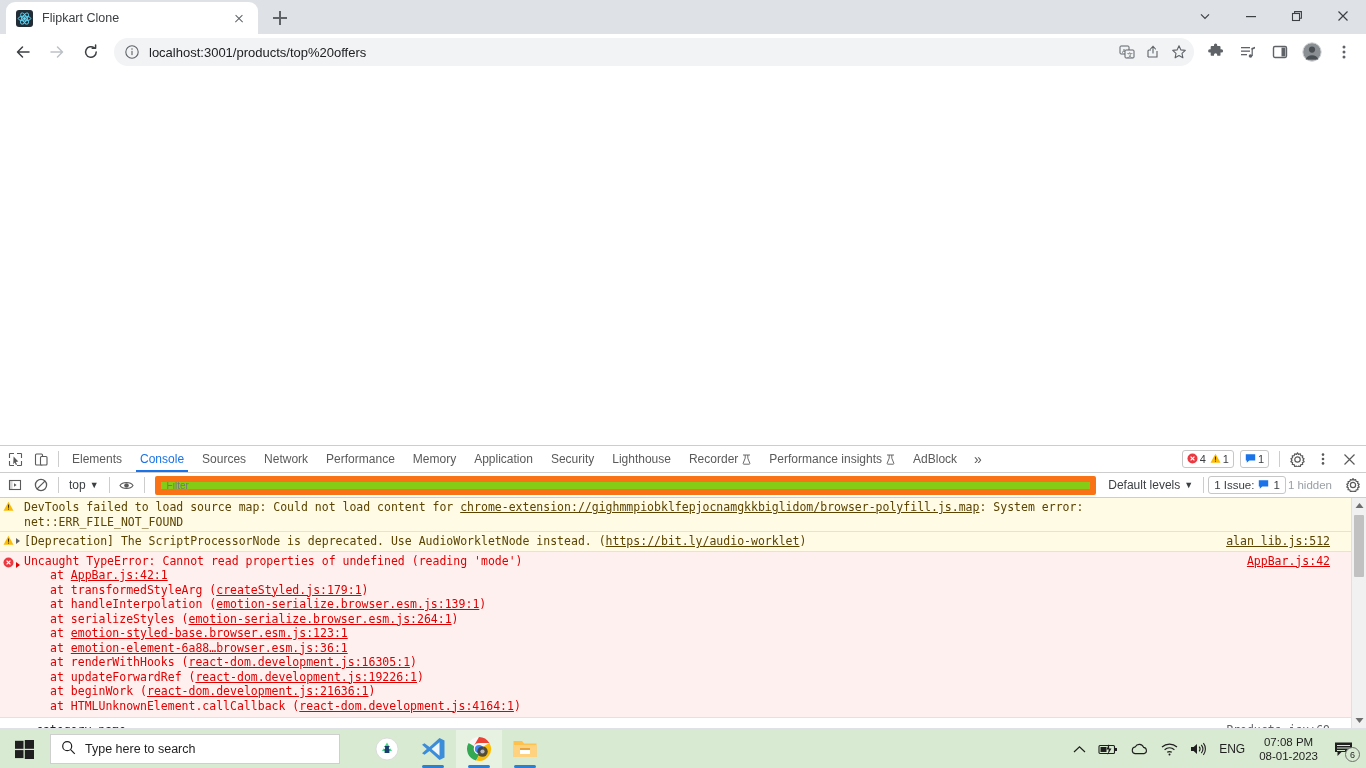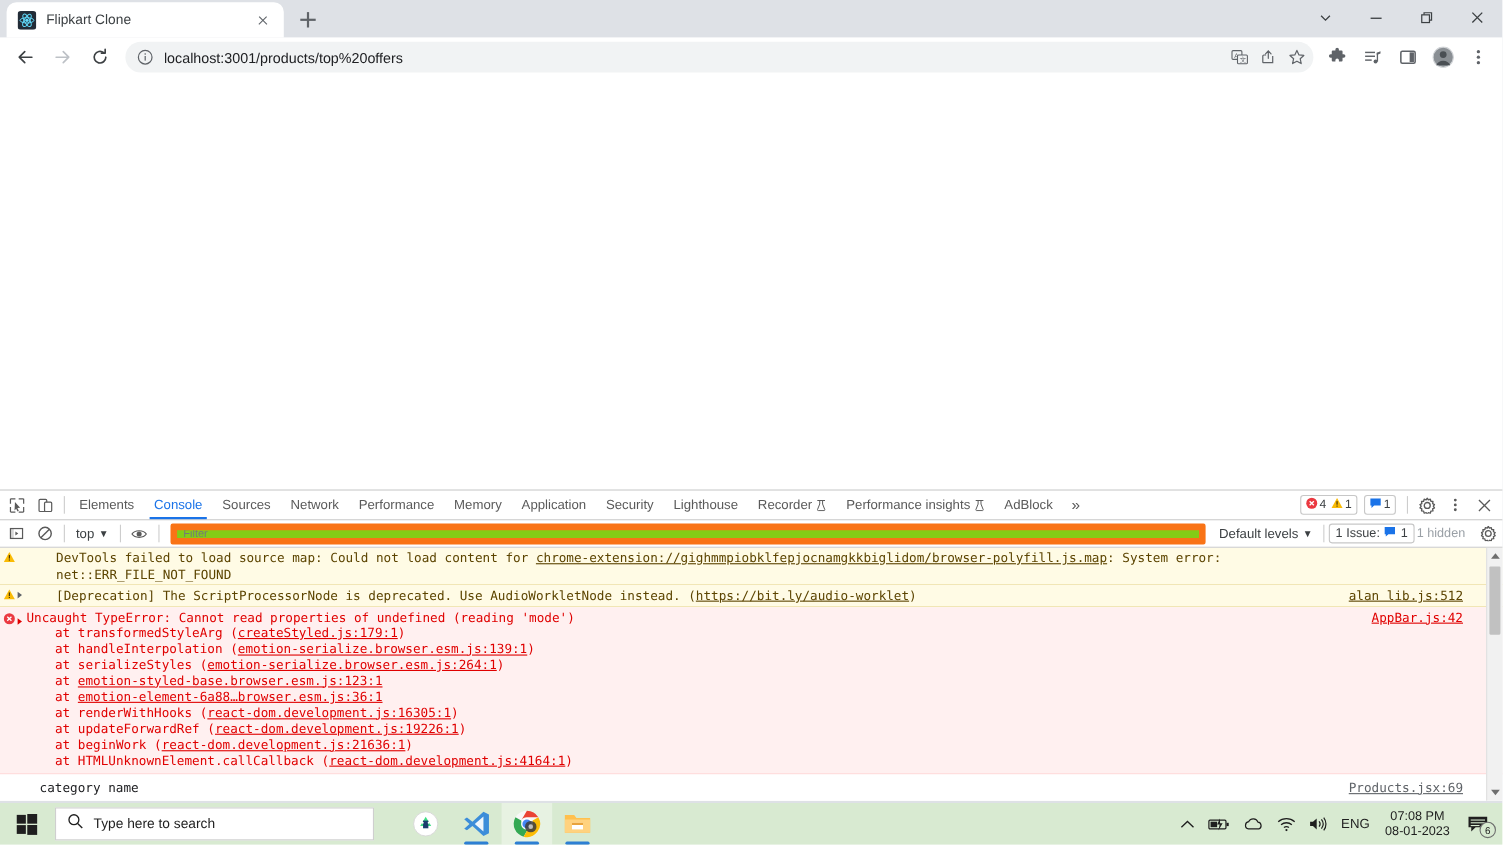--- a/index.html
+++ b/index.html
@@ -115,21 +115,21 @@
   .msg.plain { background: #ffffff; }
   .msg-icon { width: 16px; flex: 0 0 16px; display: flex; align-items: center; justify-content: center; margin-top: 1px; }
   .arrow-tri {
     width: 0; height: 0; border-left: 4px solid #5f6368; border-top: 3.5px solid transparent;
     border-bottom: 3.5px solid transparent; flex: 0 0 4px; margin: 4px 4px 0 0;
   }
   .arrow-tri.red { border-left-color: #e00000; }
   .arrow-spacer { flex: 0 0 8px; }
   .msg-text { flex: 1; line-height: 14.5px; white-space: pre-wrap; word-break: break-word; padding-right: 120px; }
   .msg-text a { color: inherit; text-decoration: underline; }
-  .msg.warn .msg-text { color: #5c4400; margin-left: 27px; }
+  .msg.warn .msg-text { color: #5c4400; }
   .src-link {
     position: absolute; right: 36px; top: 2px; font-size: 11.5px;
     text-decoration: underline; white-space: nowrap;
     font-family: "DejaVu Sans Mono", monospace;
   }
   .msg.warn .src-link { color: #5c4400; }
   .msg.err .src-link { color: #e00000; }
   .stack { padding-left: 50px; line-height: 14.5px; color: #e00000; }
   .stack div { white-space: nowrap; }
   .stack u { text-decoration: underline; }
@@ -498,20 +498,21 @@
             <svg width="11" height="11" viewBox="0 0 11 11">
                 <circle cx="5.5" cy="5.5" r="5" fill="#eb3941"></circle>
                 <path d="M3.6 3.6 L7.4 7.4 M7.4 3.6 L3.6 7.4" stroke="#fff" stroke-width="1.2"></path>
               </svg>
           </span>
           <span class="arrow-tri red"></span>
           <span class="msg-text">Uncaught TypeError: Cannot read properties of undefined (reading 'mode')</span>
           <a class="src-link" href="#">AppBar.js:42</a>
         </div>
         <div class="stack">
+          <div><span>at </span><u>AppBar.js:42:1</u></div>
           <div><span>at </span><span>transformedStyleArg</span> (<u>createStyled.js:179:1</u>)</div>
           <div><span>at </span><span>handleInterpolation</span> (<u>emotion-serialize.browser.esm.js:139:1</u>)</div>
           <div><span>at </span><span>serializeStyles</span> (<u>emotion-serialize.browser.esm.js:264:1</u>)</div>
           <div><span>at </span><u>emotion-styled-base.browser.esm.js:123:1</u></div>
           <div><span>at </span><u>emotion-element-6a88…browser.esm.js:36:1</u></div>
           <div><span>at </span><span>renderWithHooks</span> (<u>react-dom.development.js:16305:1</u>)</div>
           <div><span>at </span><span>updateForwardRef</span> (<u>react-dom.development.js:19226:1</u>)</div>
           <div><span>at </span><span>beginWork</span> (<u>react-dom.development.js:21636:1</u>)</div>
           <div><span>at </span><span>HTMLUnknownElement.callCallback</span> (<u>react-dom.development.js:4164:1</u>)</div>
         </div>

